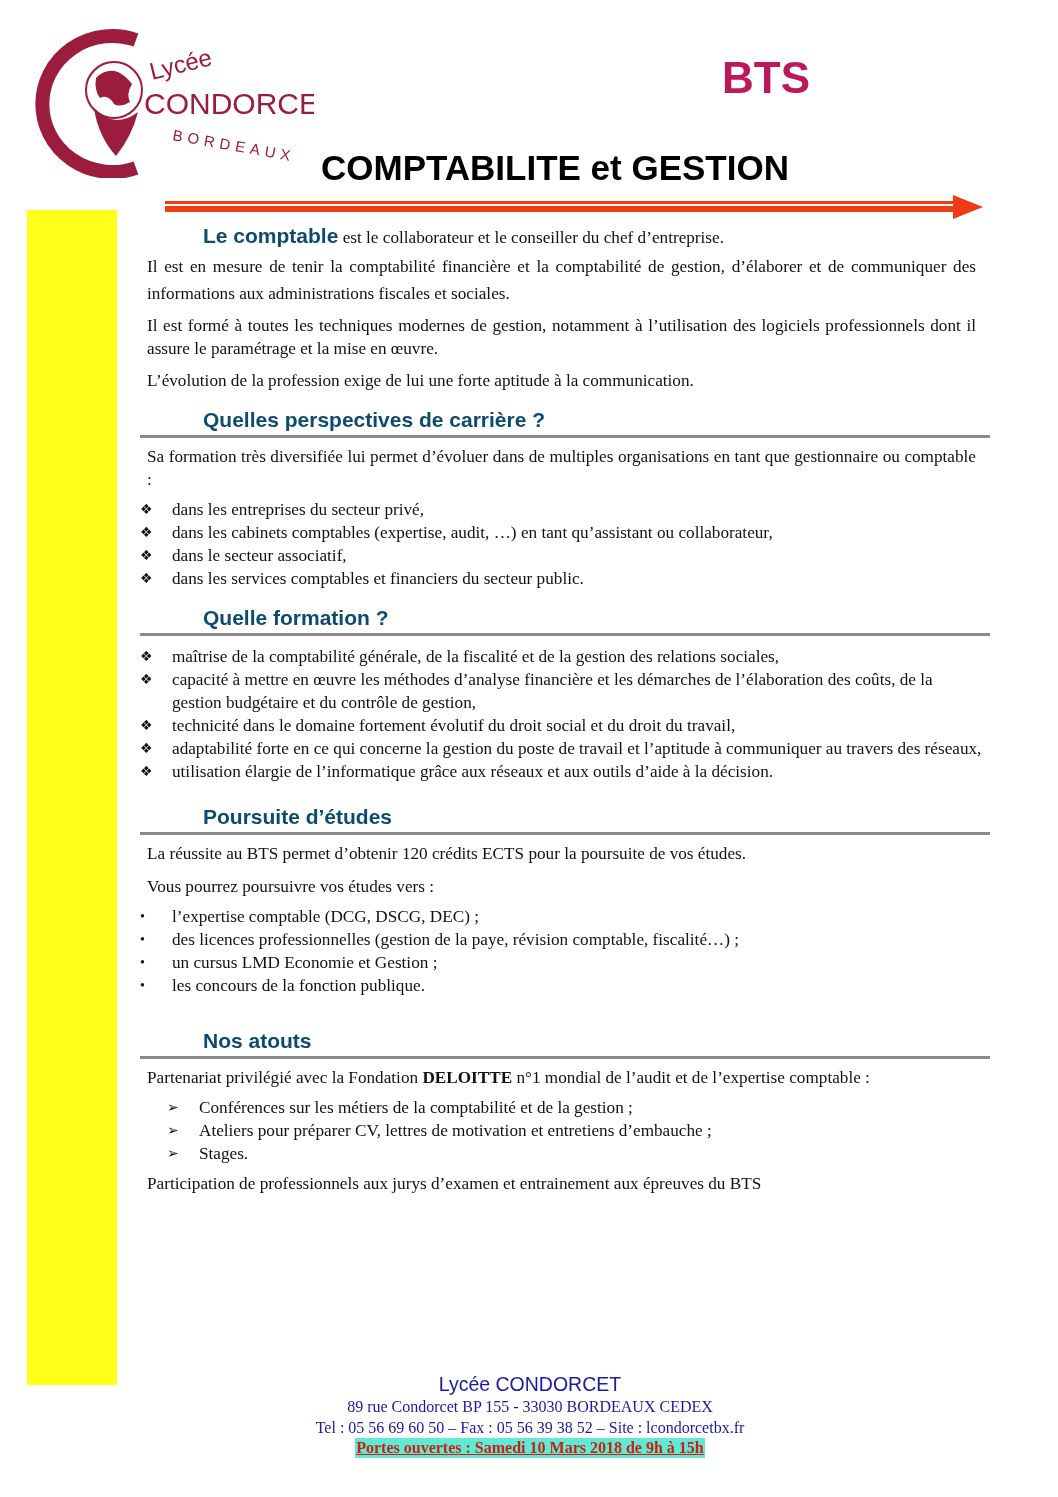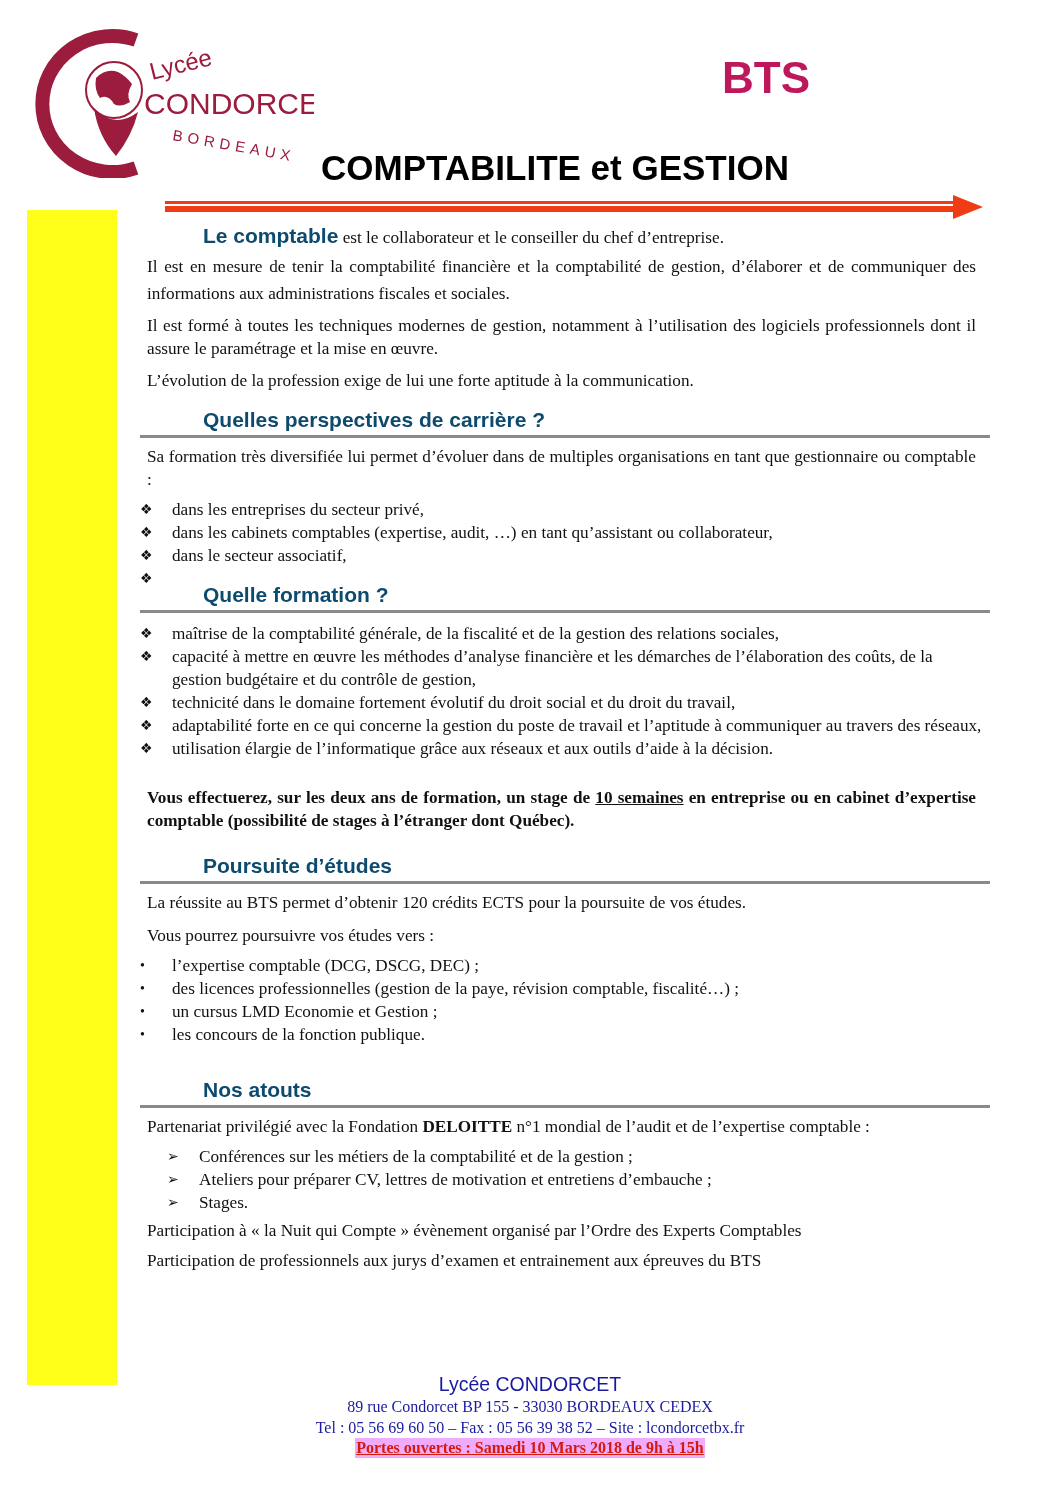--- a/index.html
+++ b/index.html
@@ -15,21 +15,21 @@
   .rule { height: 3px; background: #8a8a8a; margin-top: 1px; width: 850px; }
   p { margin: 7px; text-align: justify; }
   ul { margin: 0; padding: 0; list-style: none; }
   li { position: relative; padding-left: 32px; }
   li .b { position: absolute; left: 0; top: 0; width: 24px; font-size: 14px; }
   .bold { font-weight: bold; }
   .u { text-decoration: underline; }
   .footer { left: 250px; width: 560px; top: 1372px; text-align: center; color: #1a1aa0; }
   .footer .name { font-family: "Liberation Sans", sans-serif; font-size: 19.5px; line-height: 24px; }
   .footer .line { font-size: 16px; line-height: 21px; }
-  .footer .open { display: inline-block; background: #f0abfc; color: #d41a0c; text-decoration: underline; font-size: 16px; line-height: 20px; font-weight: bold; padding: 0 1px; }
+  .footer .open { display: inline-block; background: #5eead4; color: #d41a0c; text-decoration: underline; font-size: 16px; line-height: 20px; font-weight: bold; padding: 0 1px; }
 </style>
 </head>
 <body>
 
 <div class="abs logo">
   <svg width="290" height="150" viewBox="0 0 290 150">
     <path d="M 112 12 A 70 68 0 1 0 112 140" fill="none" stroke="#9b1c3c" stroke-width="14"></path>
     <circle cx="90" cy="62" r="28" fill="#ffffff" stroke="#9b1c3c" stroke-width="2"></circle>
     <path d="M72 50 q10 -10 22 -6 q8 4 14 12 q-6 10 -2 18 q-10 6 -16 2 q-6 -10 -14 -6 q-6 -8 -4 -20z" fill="#9b1c3c"></path>
     <path d="M70 80 q20 22 44 4 q-6 24 -22 44 q-18 -20 -22 -48z" fill="#9b1c3c"></path>
@@ -64,35 +64,34 @@
   </div>
 
   <div style="margin-top:14px;">
     <div class="h">Quelles perspectives de carrière ?</div>
     <div class="rule"></div>
     <p style="margin-top:7px;">Sa formation très diversifiée lui permet d’évoluer dans de multiples organisations en tant que gestionnaire ou comptable :</p>
     <ul>
       <li><span class="b">❖</span><span>dans les entreprises du secteur privé,</span></li>
       <li><span class="b">❖</span><span>dans les cabinets comptables (expertise, audit, …) en tant qu’assistant ou collaborateur,</span></li>
       <li><span class="b">❖</span><span>dans le secteur associatif,</span></li>
-      <li><span class="b">❖</span></li>
+      <li><span class="b">❖</span><span>dans les services comptables et financiers du secteur public.</span></li>
     </ul>
   </div>
 
   <div style="margin-top:14px;">
     <div class="h">Quelle formation ?</div>
     <div class="rule"></div>
     <ul style="margin-top:9px;">
       <li><span class="b">❖</span><span>maîtrise de la comptabilité générale, de la fiscalité et de la gestion des relations sociales,</span></li>
       <li><span class="b">❖</span><span>capacité à mettre en œuvre les méthodes d’analyse financière et les démarches de l’élaboration des coûts, de la gestion budgétaire et du contrôle de gestion,</span></li>
       <li><span class="b">❖</span><span>technicité dans le domaine fortement évolutif du droit social et du droit du travail,</span></li>
       <li><span class="b">❖</span><span>adaptabilité forte en ce qui concerne la gestion du poste de travail et l’aptitude à communiquer au travers des réseaux,</span></li>
       <li><span class="b">❖</span><span>utilisation élargie de l’informatique grâce aux réseaux et aux outils d’aide à la décision.</span></li>
     </ul>
-    <p class="bold" style="margin-top:26px;"><span>Vous effectuerez, sur les deux ans de formation, un stage de </span><span class="u">10 semaines</span><span> en entreprise ou en cabinet d’expertise comptable (possibilité de stages à l’étranger dont Québec).</span></p>
   </div>
 
   <div style="margin-top:20px;">
     <div class="h">Poursuite d’études</div>
     <div class="rule"></div>
     <p style="margin-top:7px;">La réussite au BTS permet d’obtenir 120 crédits ECTS pour la poursuite de vos études.</p>
     <p style="margin-top:10px;">Vous pourrez poursuivre vos études vers :</p>
     <ul>
       <li><span class="b">•</span><span>l’expertise comptable (DCG, DSCG, DEC) ;</span></li>
       <li><span class="b">•</span><span>des licences professionnelles (gestion de la paye, révision comptable, fiscalité…) ;</span></li>
@@ -103,21 +102,20 @@
 
   <div style="margin-top:30px;">
     <div class="h">Nos atouts</div>
     <div class="rule"></div>
     <p style="margin-top:7px;"><span>Partenariat privilégié avec la Fondation </span><span class="bold">DELOITTE</span><span> n°1 mondial de l’audit et de l’expertise comptable :</span></p>
     <ul style="margin-top:7px; padding-left:27px;">
       <li><span class="b">➢</span><span>Conférences sur les métiers de la comptabilité et de la gestion ;</span></li>
       <li><span class="b">➢</span><span>Ateliers pour préparer CV, lettres de motivation et entretiens d’embauche ;</span></li>
       <li><span class="b">➢</span><span>Stages.</span></li>
     </ul>
-    <p style="margin-top:5px;">Participation à « la Nuit qui Compte » évènement organisé par l’Ordre des Experts Comptables</p>
     <p style="margin-top:7px;">Participation de professionnels aux jurys d’examen et entrainement aux épreuves du BTS</p>
   </div>
 </div>
 
 <div class="abs footer">
   <div class="name">Lycée CONDORCET</div>
   <div class="line">89 rue Condorcet BP 155 - 33030 BORDEAUX CEDEX</div>
   <div class="line">Tel : 05 56 69 60 50 – Fax : 05 56 39 38 52 – Site : lcondorcetbx.fr</div>
   <div><span class="open">Portes ouvertes : Samedi 10 Mars 2018 de 9h à 15h</span></div>
 </div>

